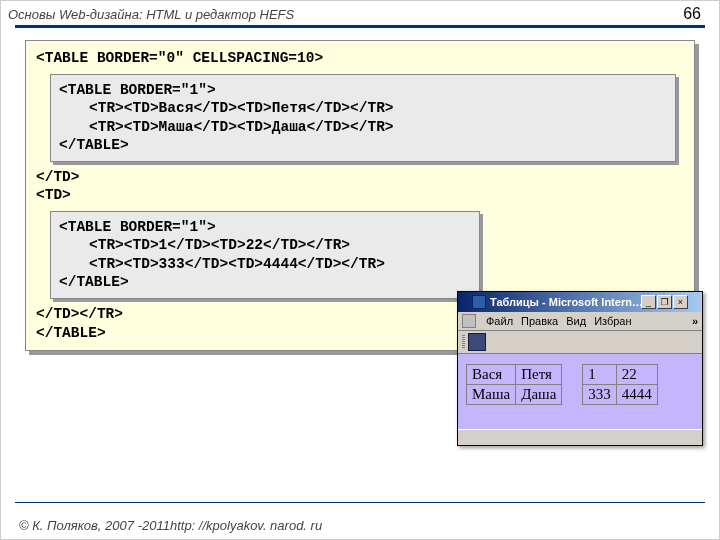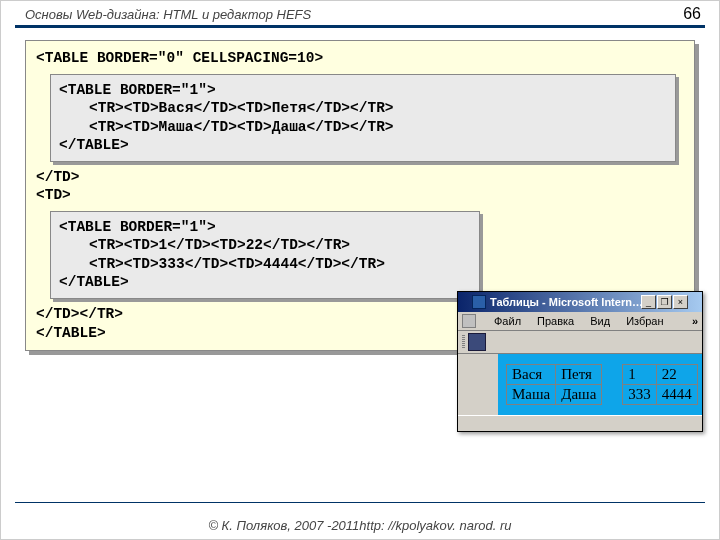--- a/index.html
+++ b/index.html
@@ -15,21 +15,21 @@
   .slide {
     width: 720px;
     height: 540px;
     position: relative;
     border: 1px solid #ccc;
   }
   .header-bar {
     display: flex;
     justify-content: space-between;
     align-items: center;
-    padding: 4px 18px 2px 24px;
+    padding: 4px 18px 2px 7px;
     font-style: italic;
     font-size: 13px;
     color: #444;
   }
   .page-num {
     font-style: normal;
     font-size: 16px;
     color: #000000;
   }
   .title {
@@ -65,21 +65,21 @@
     font-family: "Courier New", monospace;
     font-size: 14.5px;
     font-weight: bold;
   }
   .indent { display:inline-block; width: 30px; }
   .footer {
     position: absolute;
     bottom: 6px;
     left: 0; right: 0;
     display: flex;
-    justify-content: center;
+    justify-content: flex-start;
     padding: 0 18px;
     font-style: italic;
     font-size: 13px;
     color: #444;
   }
   .footer-rule {
     position: absolute;
     bottom: 28px;
     left: 14px; right: 14px;
     border: none;
@@ -119,42 +119,41 @@
     background: #d4d0c8;
     border: 1px solid #fff;
     border-right-color:#404040; border-bottom-color:#404040;
     font-size: 9px; line-height: 12px; text-align:center;
     color:#000;
   }
   .menubar {
     display:flex;
     align-items:center;
     padding: 2px 4px;
-    gap: 16px;
+    gap: 8px;
     border-bottom: 1px solid #808080;
   }
   .menubar span { text-decoration: underline; text-decoration-color: transparent; }
   .menubar-icon {
     width:14px;height:14px;background:#c0c0c0;border:1px solid #808080;margin-right:2px;
   }
   .chev { margin-left:auto; font-weight:bold; }
   .toolbar-extra {
     display:flex; align-items:center; padding:2px 4px; gap:3px;
     border-bottom:1px solid #808080;
   }
   .tb-handle { width:3px; height:14px; background: repeating-linear-gradient(#808080 0 1px,#d4d0c8 1px 2px);}
   .tb-icon { width:18px;height:18px;background:#3b4a7a;border:1px solid #1a1a3a; }
   .client {
-    background: #0ea5e9;
-    padding: 10px 8px 10px 8px;
+    background: #c4b5fd;
+    padding: 10px 8px 24px 8px;
     display: flex;
     gap: 20px;
     font-family: "Times New Roman", serif;
     font-size: 15px;
-    margin-left: 40px;
   }
   .mini-table { border-collapse: collapse; }
   .mini-table td { border: 1px solid #808080; padding: 1px 5px; }
   .statusbar { height: 16px; border-top:1px solid #fff; }
 </style>
 </head>
 <body>
 
 <div class="slide">
 

